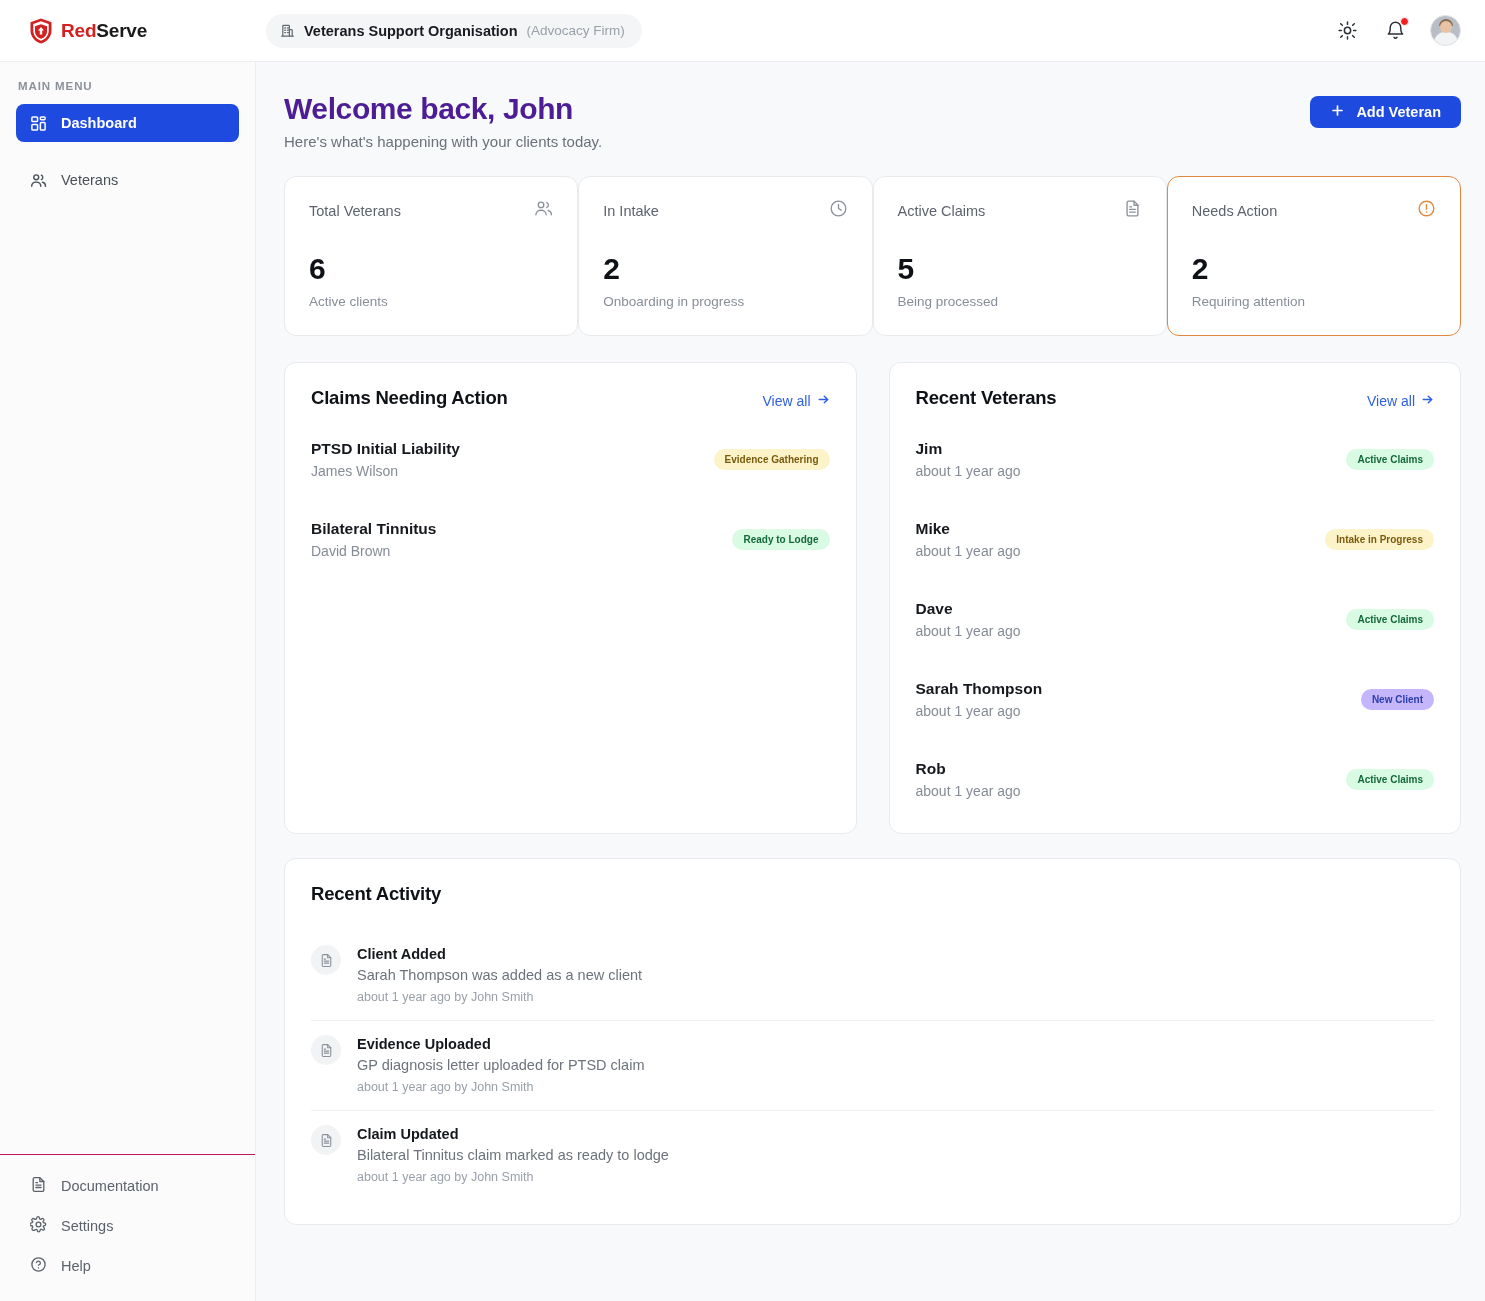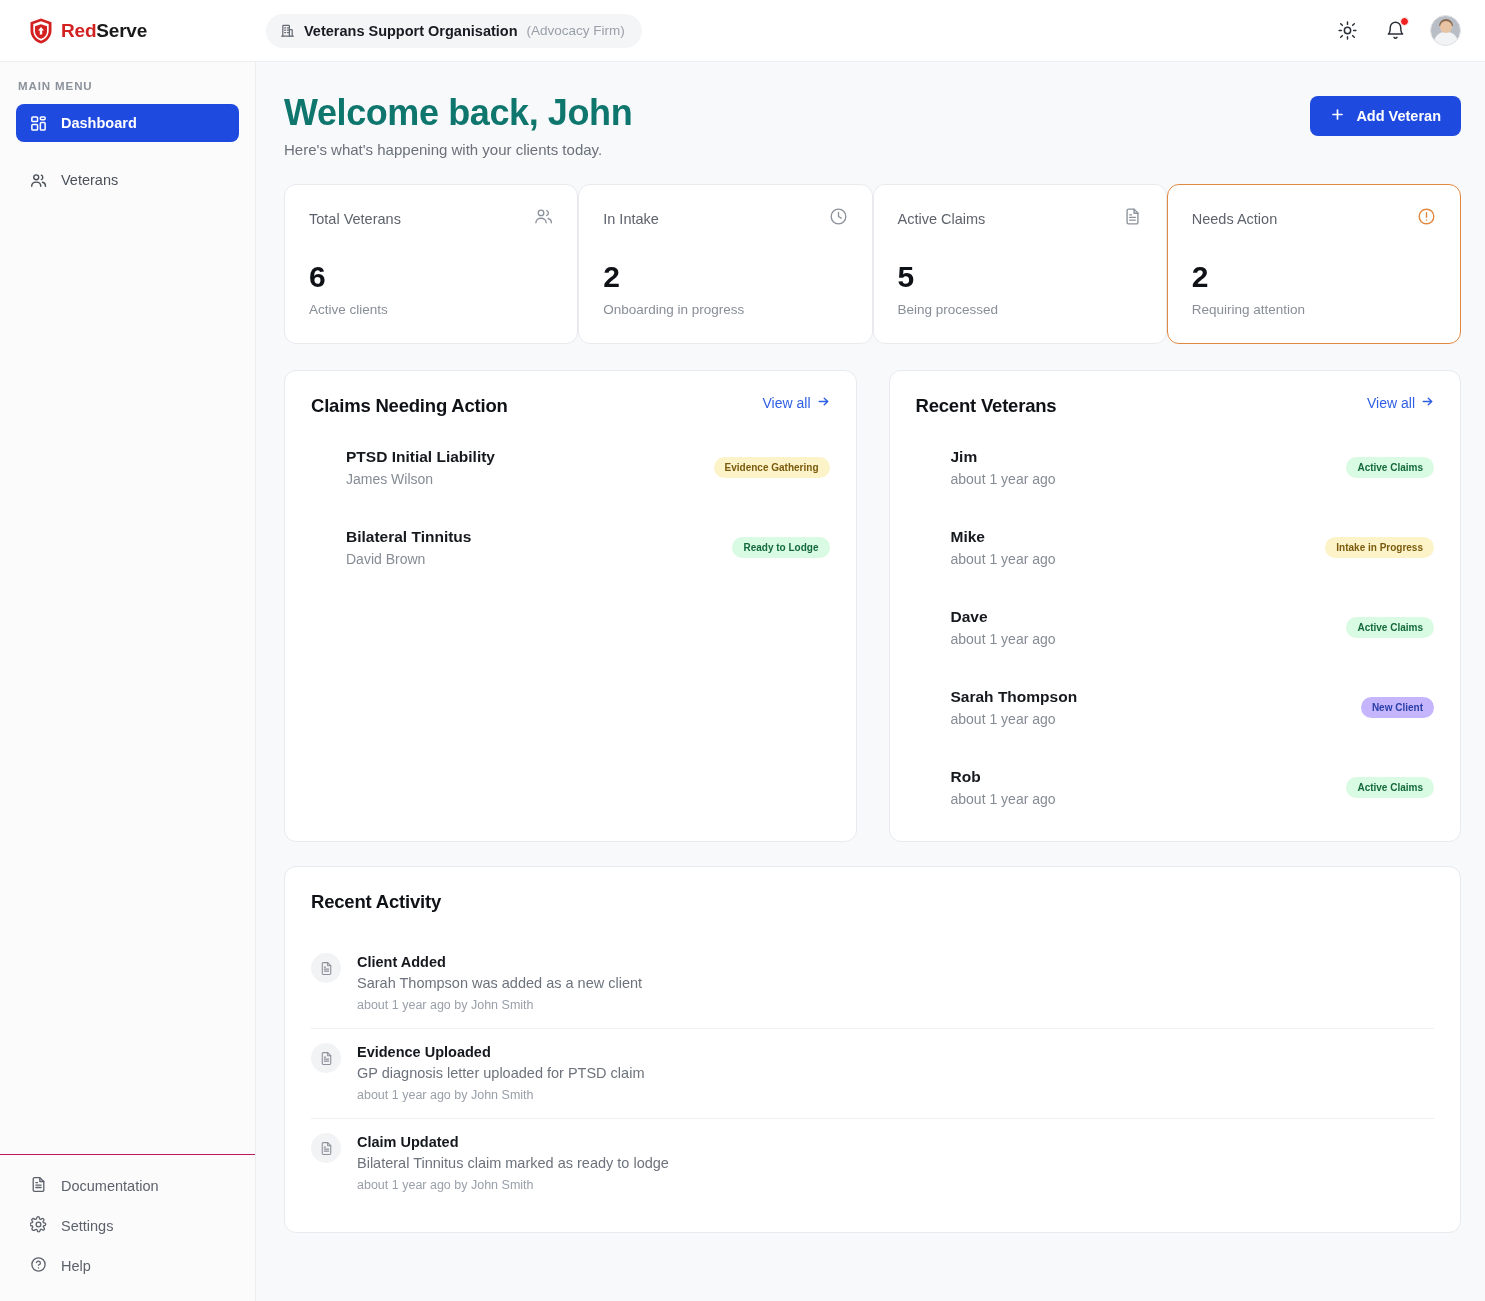--- a/index.html
+++ b/index.html
@@ -85,26 +85,26 @@
   .foot-item {
     display: flex; align-items: center; gap: 14px;
     height: 34px; padding: 0 14px; border-radius: 8px;
     font-size: 14.5px; color: #5c626b; cursor: pointer;
   }
 
   
   .main { flex: 1; background: #f8f9fb; padding: 30px 24px 0 28px; overflow: hidden; position: relative; }
 
   .page-head { display: flex; align-items: flex-start; margin-bottom: 26px; }
-  .page-title { font-size: 36px; font-weight: 700; color: #0f766e; letter-spacing: -0.4px; }
+  .page-title { font-size: 30px; font-weight: 700; color: #4c1d95; letter-spacing: -0.4px; }
   .page-sub { font-size: 15px; color: #6b717a; margin-top: 7px; }
   .btn-primary {
     margin-left: auto; margin-top: 4px;
     background: #1f4ae0; color: #fff; border: none;
-    height: 40px; padding: 0 20px; border-radius: 8px;
+    height: 32px; padding: 0 20px; border-radius: 8px;
     font-size: 14.5px; font-weight: 600; cursor: pointer;
     display: inline-flex; align-items: center; gap: 11px;
     font-family: "Liberation Sans", sans-serif;
   }
 
   
   .stats { display: grid; grid-template-columns: repeat(4, 1fr); margin-bottom: 26px; }
   .stat-card {
     background: #fff; border: 1px solid #e8eaee; border-radius: 12px;
     padding: 22px 24px 26px; min-height: 152px;
@@ -112,28 +112,28 @@
   .stat-card.alert { border-color: #e3883f; }
   .stat-top { display: flex; align-items: center; justify-content: space-between; }
   .stat-label { font-size: 14.5px; color: #5d636c; }
   .stat-value { font-size: 30px; font-weight: 700; color: #0e1116; margin-top: 30px; letter-spacing: -0.5px; }
   .stat-hint { font-size: 13.5px; color: #888e97; margin-top: 8px; }
 
   
   .panels { display: grid; grid-template-columns: 1fr 1fr; gap: 32px; margin-bottom: 24px; }
   .panel { background: #fff; border: 1px solid #e8eaee; border-radius: 12px; padding: 24px 26px 26px; }
   .panel.tall { height: 472px; }
-  .panel-head { display: flex; align-items: flex-start; margin-bottom: 28px; }
+  .panel-head { display: flex; align-items: flex-end; margin-bottom: 28px; }
   .panel-title { font-size: 18.5px; font-weight: 700; color: #0e1116; letter-spacing: -0.2px; }
   .view-all {
     margin-left: auto; font-size: 14px; color: #2f5fe3; cursor: pointer;
     display: inline-flex; align-items: center; gap: 6px; text-decoration: none;
   }
 
-  .row { display: flex; align-items: center; min-height: 44px; margin-bottom: 36px; cursor: pointer; margin-left: 35px; }
+  .row { display: flex; align-items: center; min-height: 44px; margin-bottom: 36px; cursor: pointer; }
   .row:last-child { margin-bottom: 0; }
   .row-main { min-width: 0; }
   .row-title { font-size: 15.5px; font-weight: 600; color: #15181d; }
   .row-sub { font-size: 14px; color: #868c95; margin-top: 5px; }
   .badge {
     margin-left: auto; flex: 0 0 auto;
     font-size: 10px; font-weight: 600;
     padding: 5px 11px; border-radius: 11px; white-space: nowrap;
   }
   .badge.yellow { background: #fdf3c9; color: #7a5a0c; }

